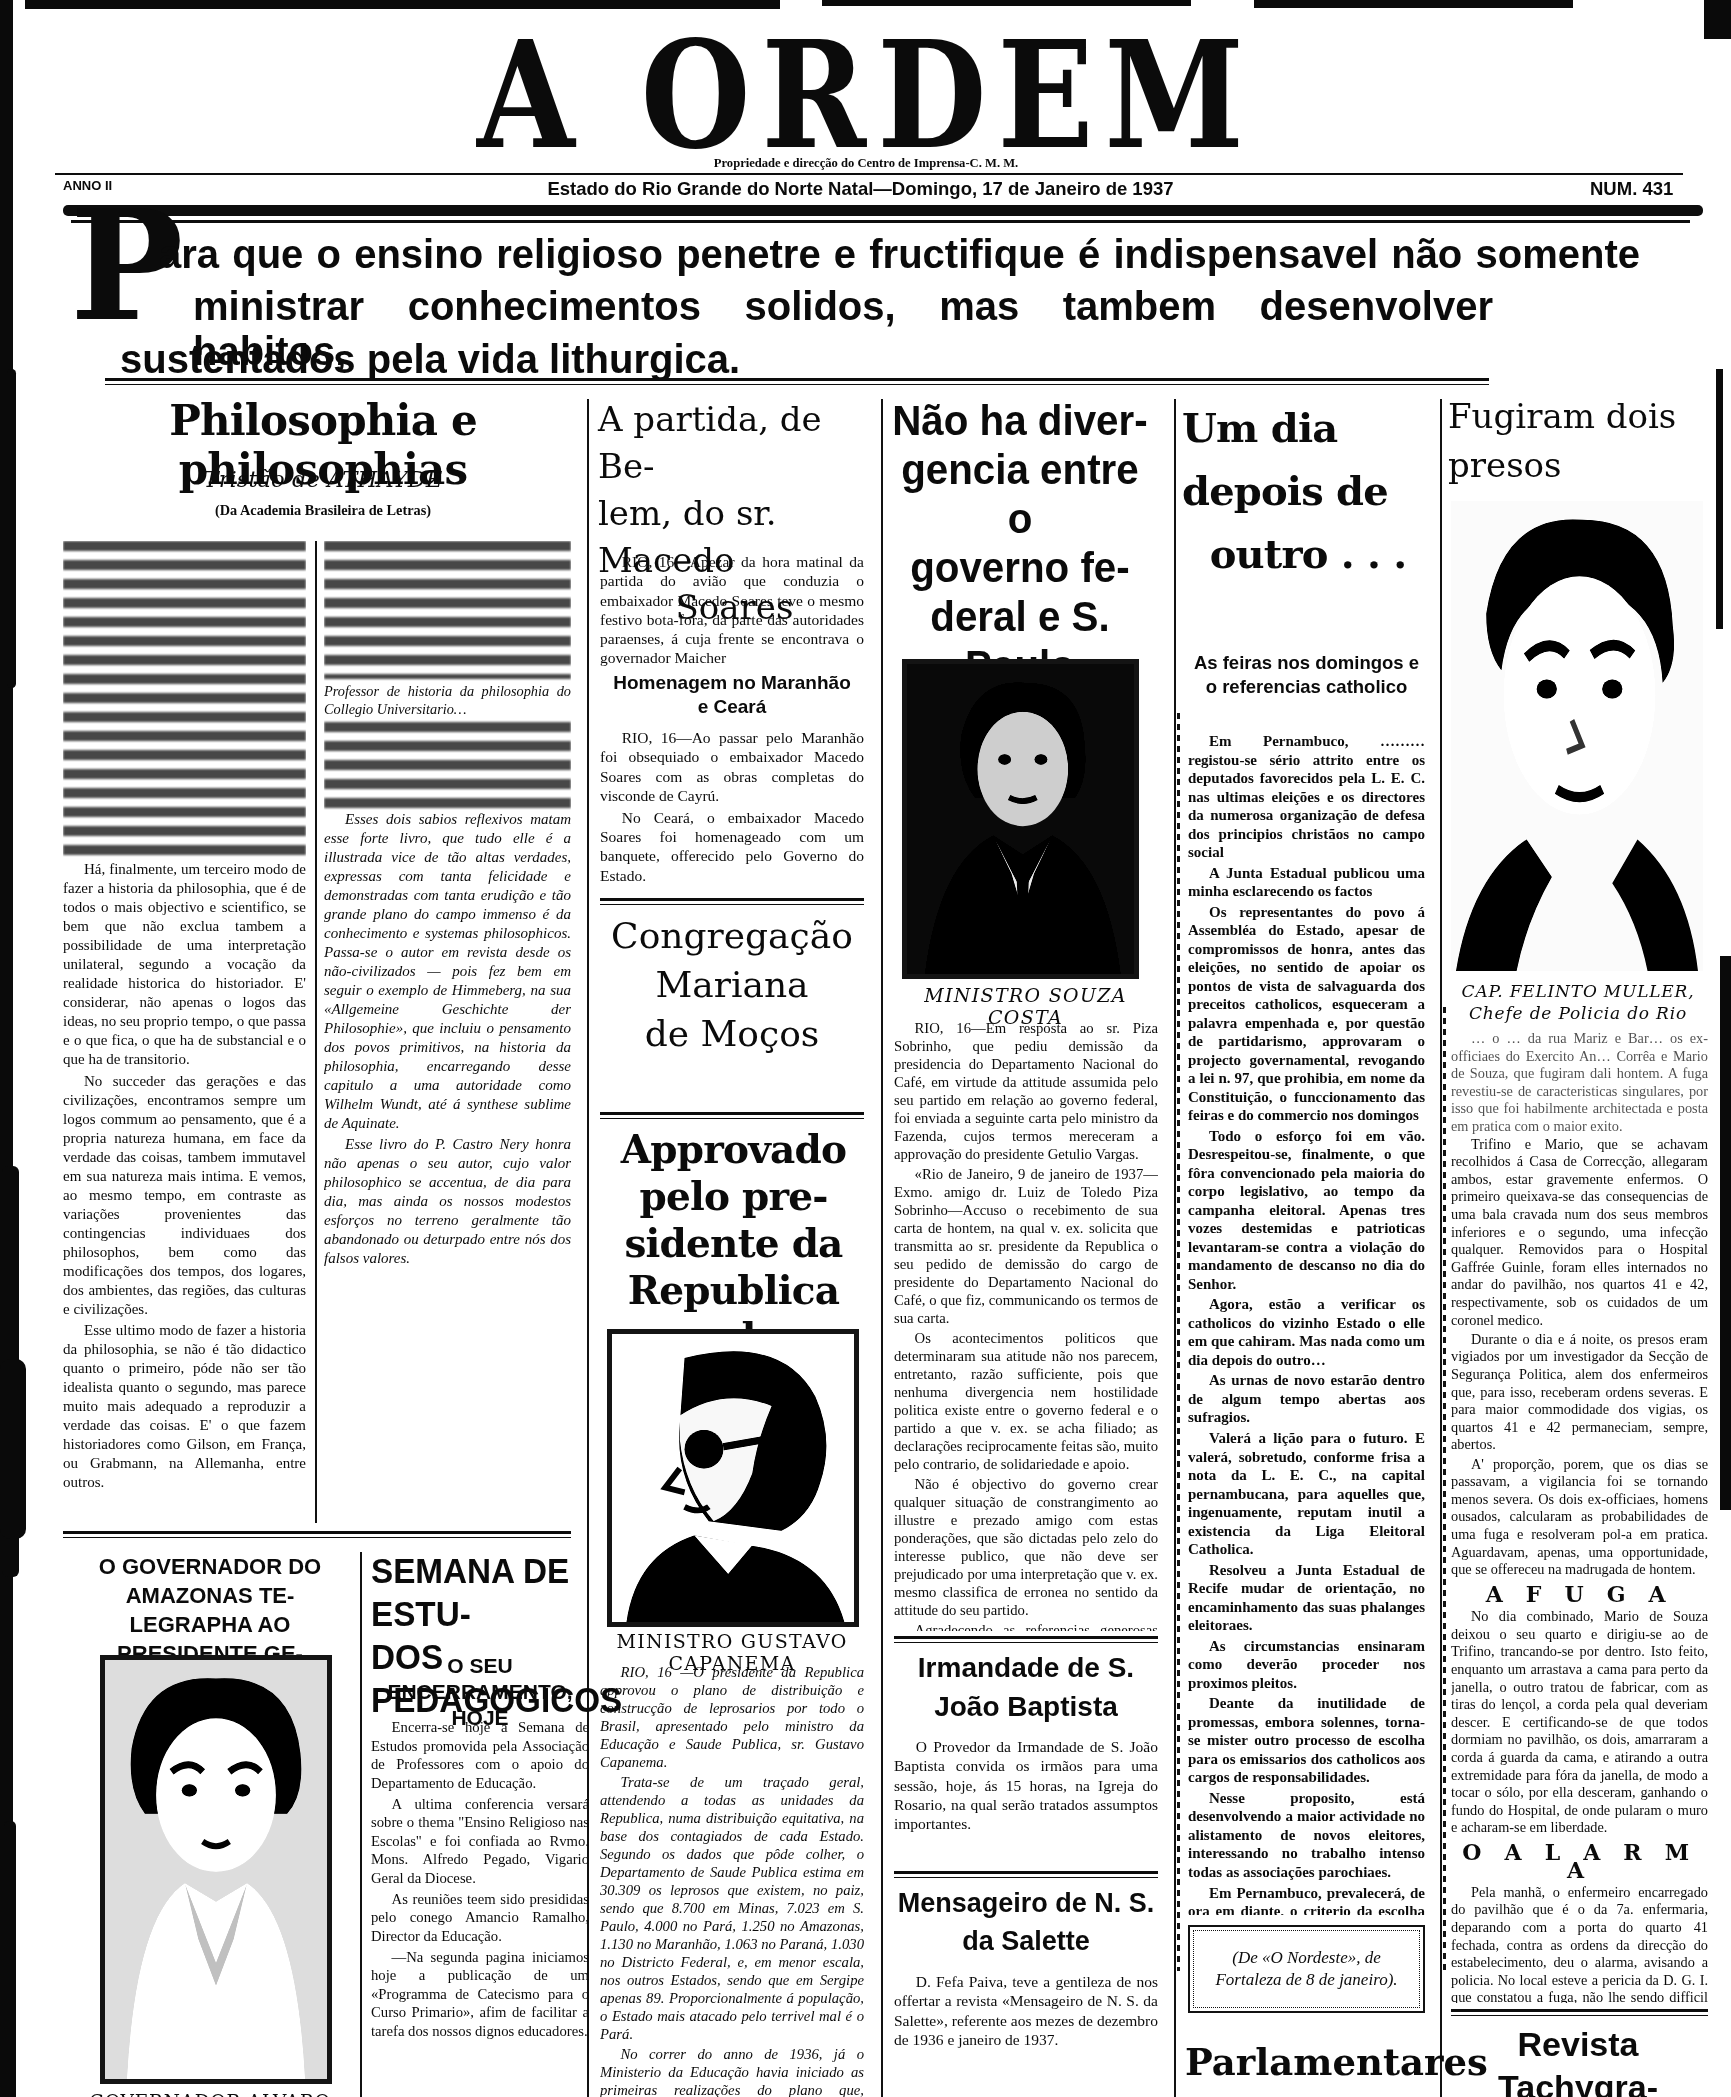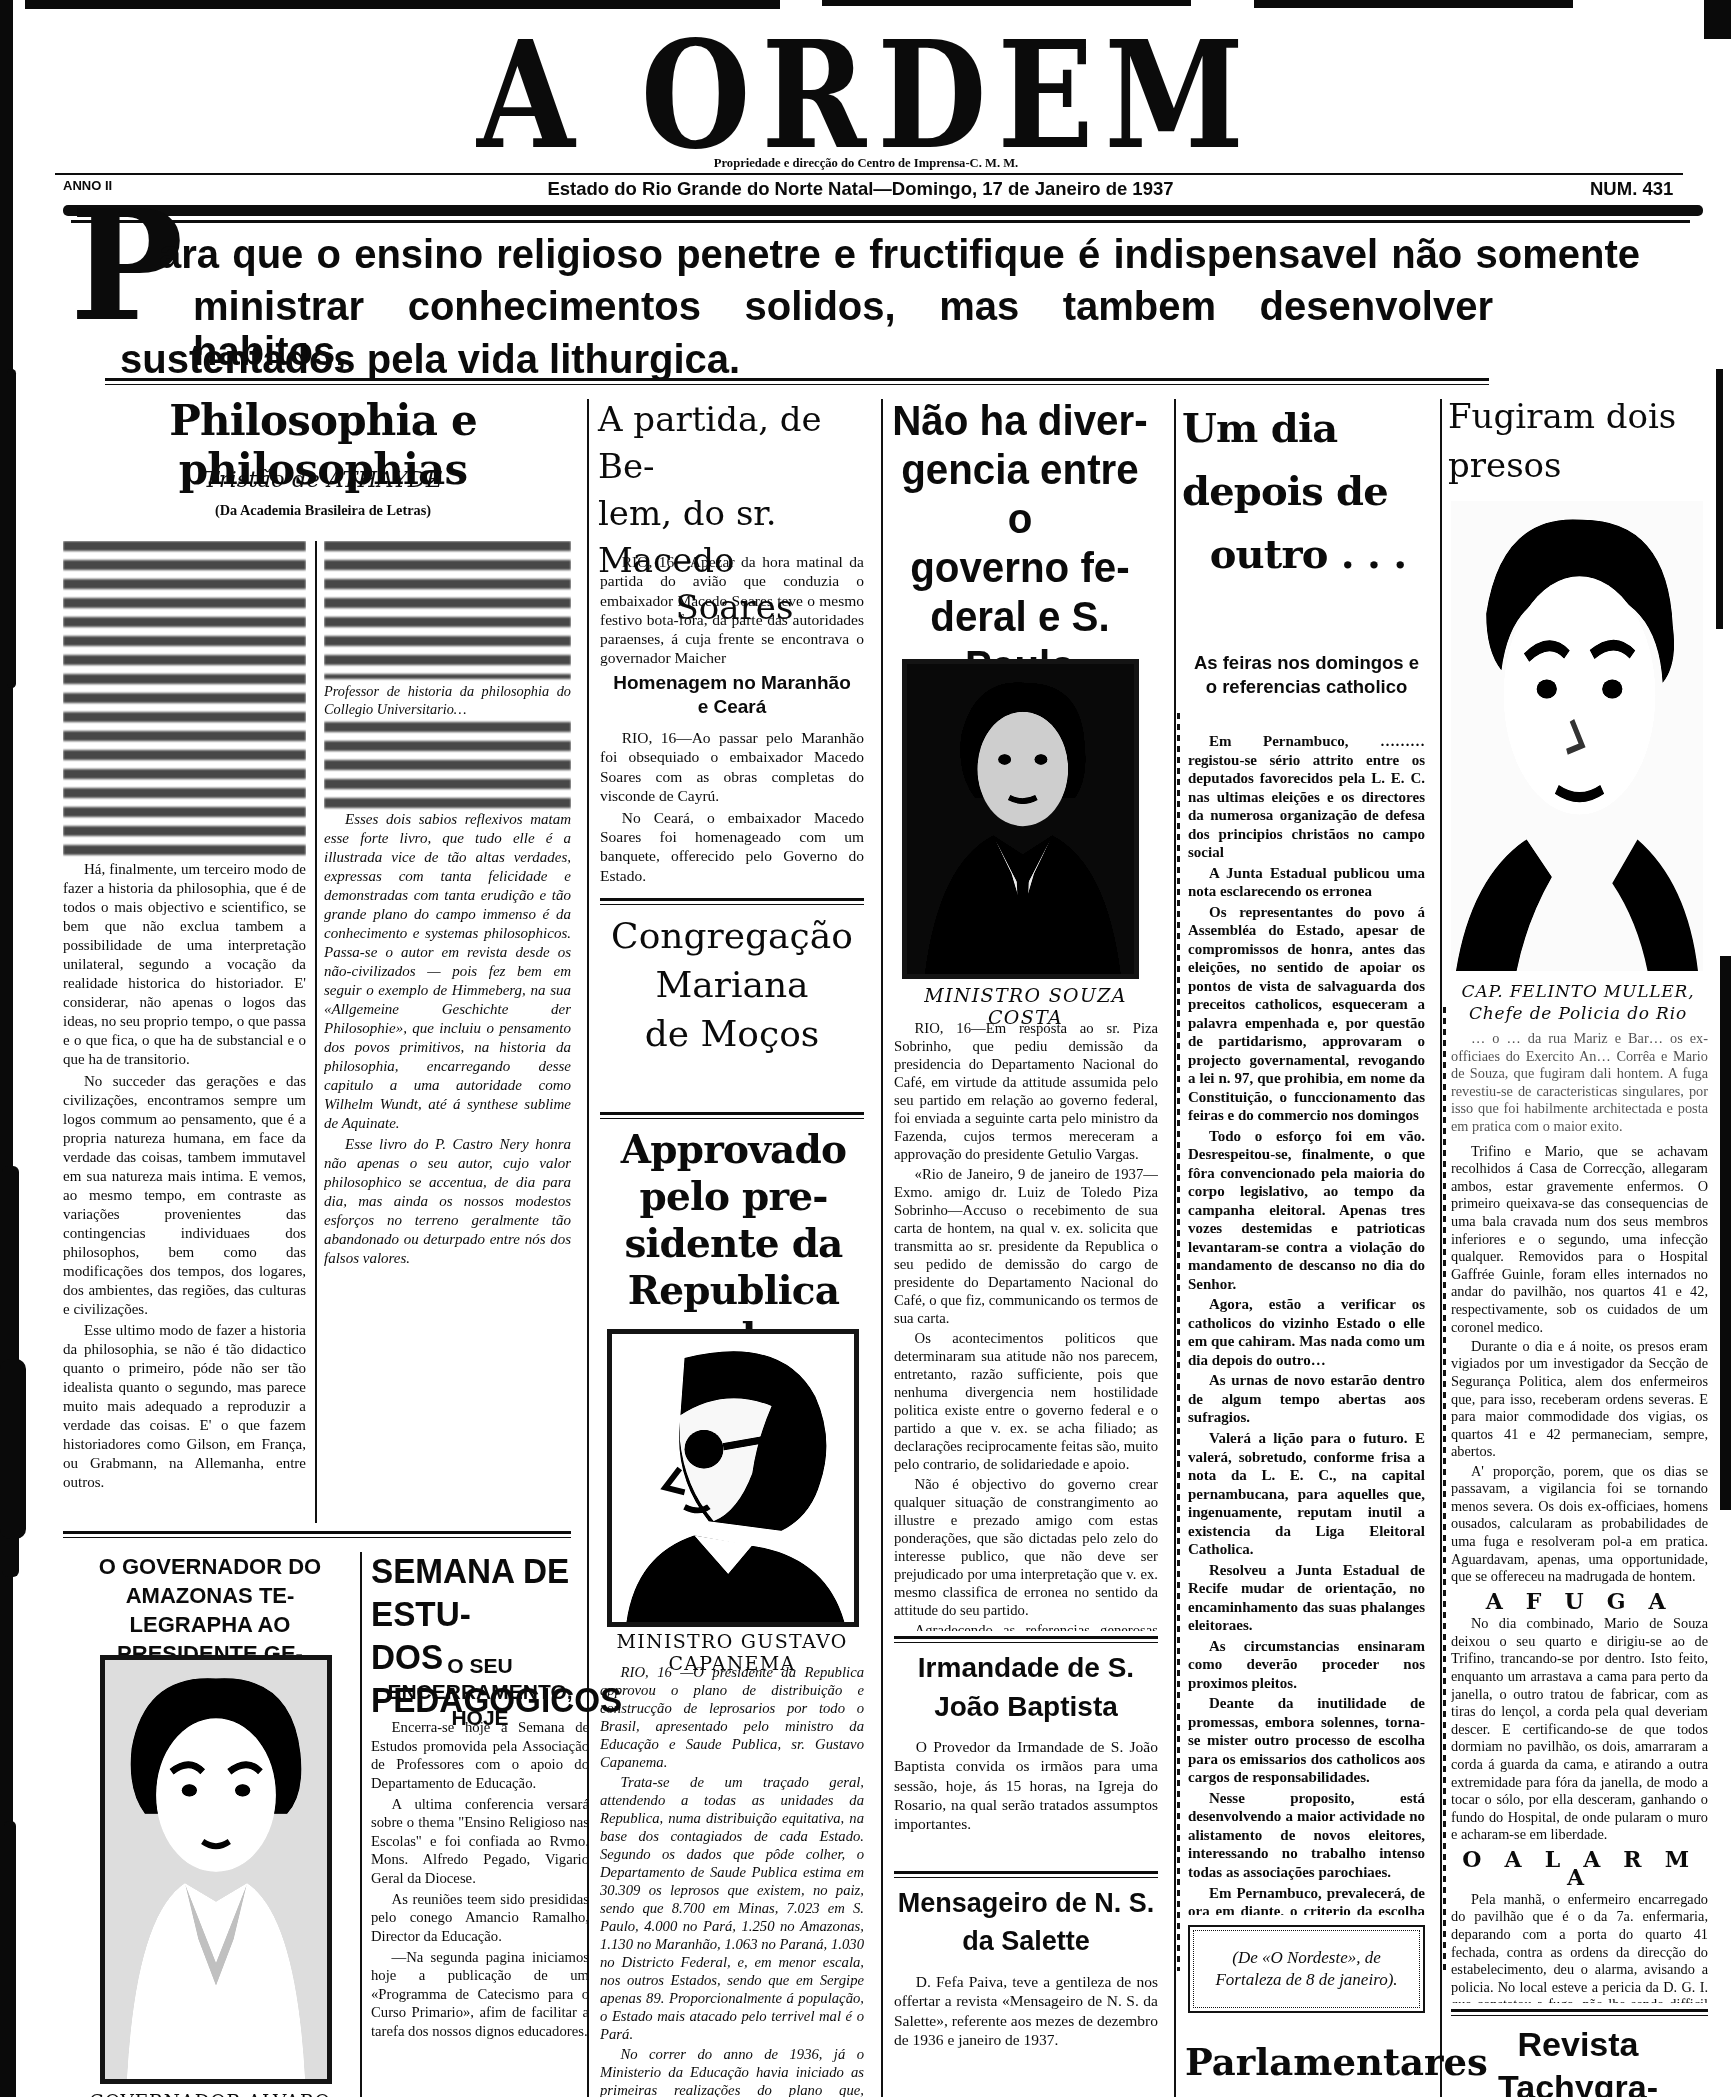--- a/index.html
+++ b/index.html
@@ -245,21 +245,21 @@
   <div class="abs serif" style="left:1182px;top:396px;width:252px;font-size:40px;font-weight:900;line-height:63px;letter-spacing:-0.8px;">
     <div>Um dia depois de</div>
     <div class="ctr">outro . . .</div>
   </div>
   <div class="abs sans ctr bold" style="left:1187px;top:651px;width:239px;font-size:18.5px;line-height:24px;">
     <div>As feiras nos domingos e</div>
     <div>o referencias catholico</div>
   </div>
   <div class="abs jus" style="left:1188px;top:732px;width:237px;height:1183px;overflow:hidden;font-size:15px;line-height:18.5px;font-weight:600;">
     <p style="text-indent:1.4em;margin:0 0 2.1px 0;">Em Pernambuco, ……… registou-se sério attrito entre os deputados favorecidos pela L. E. C. nas ultimas eleições e os directores da numerosa organização de defesa dos principios christãos no campo social</p>
-    <p style="text-indent:1.4em;margin:0 0 2.1px 0;">A Junta Estadual publicou uma nota esclarecendo os erronea</p>
+    <p style="text-indent:1.4em;margin:0 0 2.1px 0;">A Junta Estadual publicou uma minha esclarecendo os factos</p>
     <p style="text-indent:1.4em;margin:0 0 2.1px 0;">Os representantes do povo á Assembléa do Estado, apesar de compromissos de honra, antes das eleições, no sentido de apoiar os pontos de vista de salvaguarda dos preceitos catholicos, esqueceram a palavra empenhada e, por questão de partidarismo, approvaram o projecto governamental, revogando a lei n. 97, que prohibia, em nome da Constituição, o funccionamento das feiras e do commercio nos domingos</p>
     <p style="text-indent:1.4em;margin:0 0 2.1px 0;">Todo o esforço foi em vão. Desrespeitou-se, finalmente, o que fôra convencionado pela maioria do corpo legislativo, ao tempo da campanha eleitoral. Apenas tres vozes destemidas e patrioticas levantaram-se contra a violação do mandamento de descanso no dia do Senhor.</p>
     <p style="text-indent:1.4em;margin:0 0 2.1px 0;">Agora, estão a verificar os catholicos do vizinho Estado o elle em que cahiram. Mas nada como um dia depois do outro…</p>
     <p style="text-indent:1.4em;margin:0 0 2.1px 0;">As urnas de novo estarão dentro de algum tempo abertas aos sufragios.</p>
     <p style="text-indent:1.4em;margin:0 0 2.1px 0;">Valerá a lição para o futuro. E valerá, sobretudo, conforme frisa a nota da L. E. C., na capital pernambucana, para aquelles que, ingenuamente, reputam inutil a existencia da Liga Eleitoral Catholica.</p>
     <p style="text-indent:1.4em;margin:0 0 2.1px 0;">Resolveu a Junta Estadual de Recife mudar de orientação, no encaminhamento das suas phalanges eleitoraes.</p>
     <p style="text-indent:1.4em;margin:0 0 2.1px 0;">As circumstancias ensinaram como deverão proceder nos proximos pleitos.</p>
     <p style="text-indent:1.4em;margin:0 0 2.1px 0;">Deante da inutilidade de promessas, embora solennes, torna-se mister outro processo de escolha para os emissarios dos catholicos aos cargos de responsabilidades.</p>
     <p style="text-indent:1.4em;margin:0 0 2.1px 0;">Nesse proposito, está desenvolvendo a maior actividade no alistamento de novos eleitores, interessando no trabalho intenso todas as associações parochiaes.</p>
     <p style="text-indent:1.4em;margin:0 0 2.1px 0;">Em Pernambuco, prevalecerá, de ora em diante, o criterio da escolha de candidatos de fé reconhecida e de illibada correcção na vida publica, em face dos problemas vitaes da nossa Religião.</p>
@@ -288,21 +288,21 @@
       <path d="M2,150 Q8,120 30,108 L40,120 Q30,134 26,150 Z" fill="#1b1b1b"></path>
       <path d="M98,150 Q94,122 74,108 L64,122 Q74,134 78,150 Z" fill="#2a2a2a"></path>
       <rect width="100" height="150" fill="#000" opacity="0.08" filter="url(#grain)"></rect>
     </svg>
   </div>
   <div class="abs serif ctr ital" style="left:1448px;top:980px;width:260px;font-size:17px;line-height:22px;letter-spacing:0.8px;">
     <div>CAP. FELINTO MULLER,</div>
     <div>Chefe de Policia do Rio</div>
   </div>
   <div class="abs jus" style="left:1451px;top:1030px;width:257px;height:973px;overflow:hidden;font-size:14.3px;line-height:17.6px;">
-    <p style="text-indent:1.4em;margin:0 0 7px 0;opacity:.72;">… o … da rua Mariz e Bar… os ex-officiaes do Exercito An… Corrêa e Mario de Souza, que fugiram dali hontem. A fuga revestiu-se de caracteristicas singulares, por isso que foi habilmente architectada e posta em pratica com o maior exito.</p>
+    <p style="text-indent:1.4em;margin:0 0 0 0;opacity:.72;">… o … da rua Mariz e Bar… os ex-officiaes do Exercito An… Corrêa e Mario de Souza, que fugiram dali hontem. A fuga revestiu-se de caracteristicas singulares, por isso que foi habilmente architectada e posta em pratica com o maior exito.</p>
     <p style="text-indent:1.4em;margin:0 0 1.7px 0;">Trifino e Mario, que se achavam recolhidos á Casa de Correcção, allegaram ambos, estar gravemente enfermos. O primeiro queixava-se das consequencias de uma bala cravada num dos seus membros inferiores e o segundo, uma infecção qualquer. Removidos para o Hospital Gaffrée Guinle, foram elles internados no andar do pavilhão, nos quartos 41 e 42, respectivamente, sob os cuidados de um coronel medico.</p>
     <p style="text-indent:1.4em;margin:0 0 1.7px 0;">Durante o dia e á noite, os presos eram vigiados por um investigador da Secção de Segurança Politica, alem dos enfermeiros que, para isso, receberam ordens severas. E para maior commodidade dos vigias, os quartos 41 e 42 permaneciam, sempre, abertos.</p>
     <p style="text-indent:1.4em;margin:0 0 1.7px 0;">A' proporção, porem, que os dias se passavam, a vigilancia foi se tornando menos severa. Os dois ex-officiaes, homens ousados, calcularam as probabilidades de uma fuga e resolveram pol-a em pratica. Aguardavam, apenas, uma opportunidade, que se offereceu na madrugada de hontem.</p>
     <h4 class="serif subhead-caps">A  F U G A</h4>
     <p style="text-indent:1.4em;margin:0 0 1.7px 0;">No dia combinado, Mario de Souza deixou o seu quarto e dirigiu-se ao de Trifino, trancando-se por dentro. Isto feito, enquanto um arrastava a cama para perto da janella, o outro tratou de fabricar, com as tiras do lençol, a corda pela qual deveriam descer. E certificando-se de que todos dormiam no pavilhão, os dois, amarraram a corda á guarda da cama, e atirando a outra extremidade para fóra da janella, de modo a tocar o sólo, por ella desceram, ganhando o fundo do Hospital, de onde pularam o muro e acharam-se em liberdade.</p>
     <h4 class="serif subhead-caps">O  A L A R M A</h4>
     <p style="text-indent:1.4em;margin:0 0 1.7px 0;">Pela manhã, o enfermeiro encarregado do pavilhão que é o da 7a. enfermaria, deparando com a porta do quarto 41 fechada, contra as ordens da direcção do estabelecimento, deu o alarma, avisando a policia. No local esteve a pericia da D. G. I. que constatou a fuga, não lhe sendo difficil fazer a reconstrucção da scena da evasão, pois os elementos lá se encontravam, conforme os fugitivos haviam deixado: a cama junto á janella, a corda feita de tiras do lençol, pegadas no muro, etc.</p>
 
   </div>
   <div class="abs rule-double" style="left:1451px;top:2009px;width:257px;"></div>

